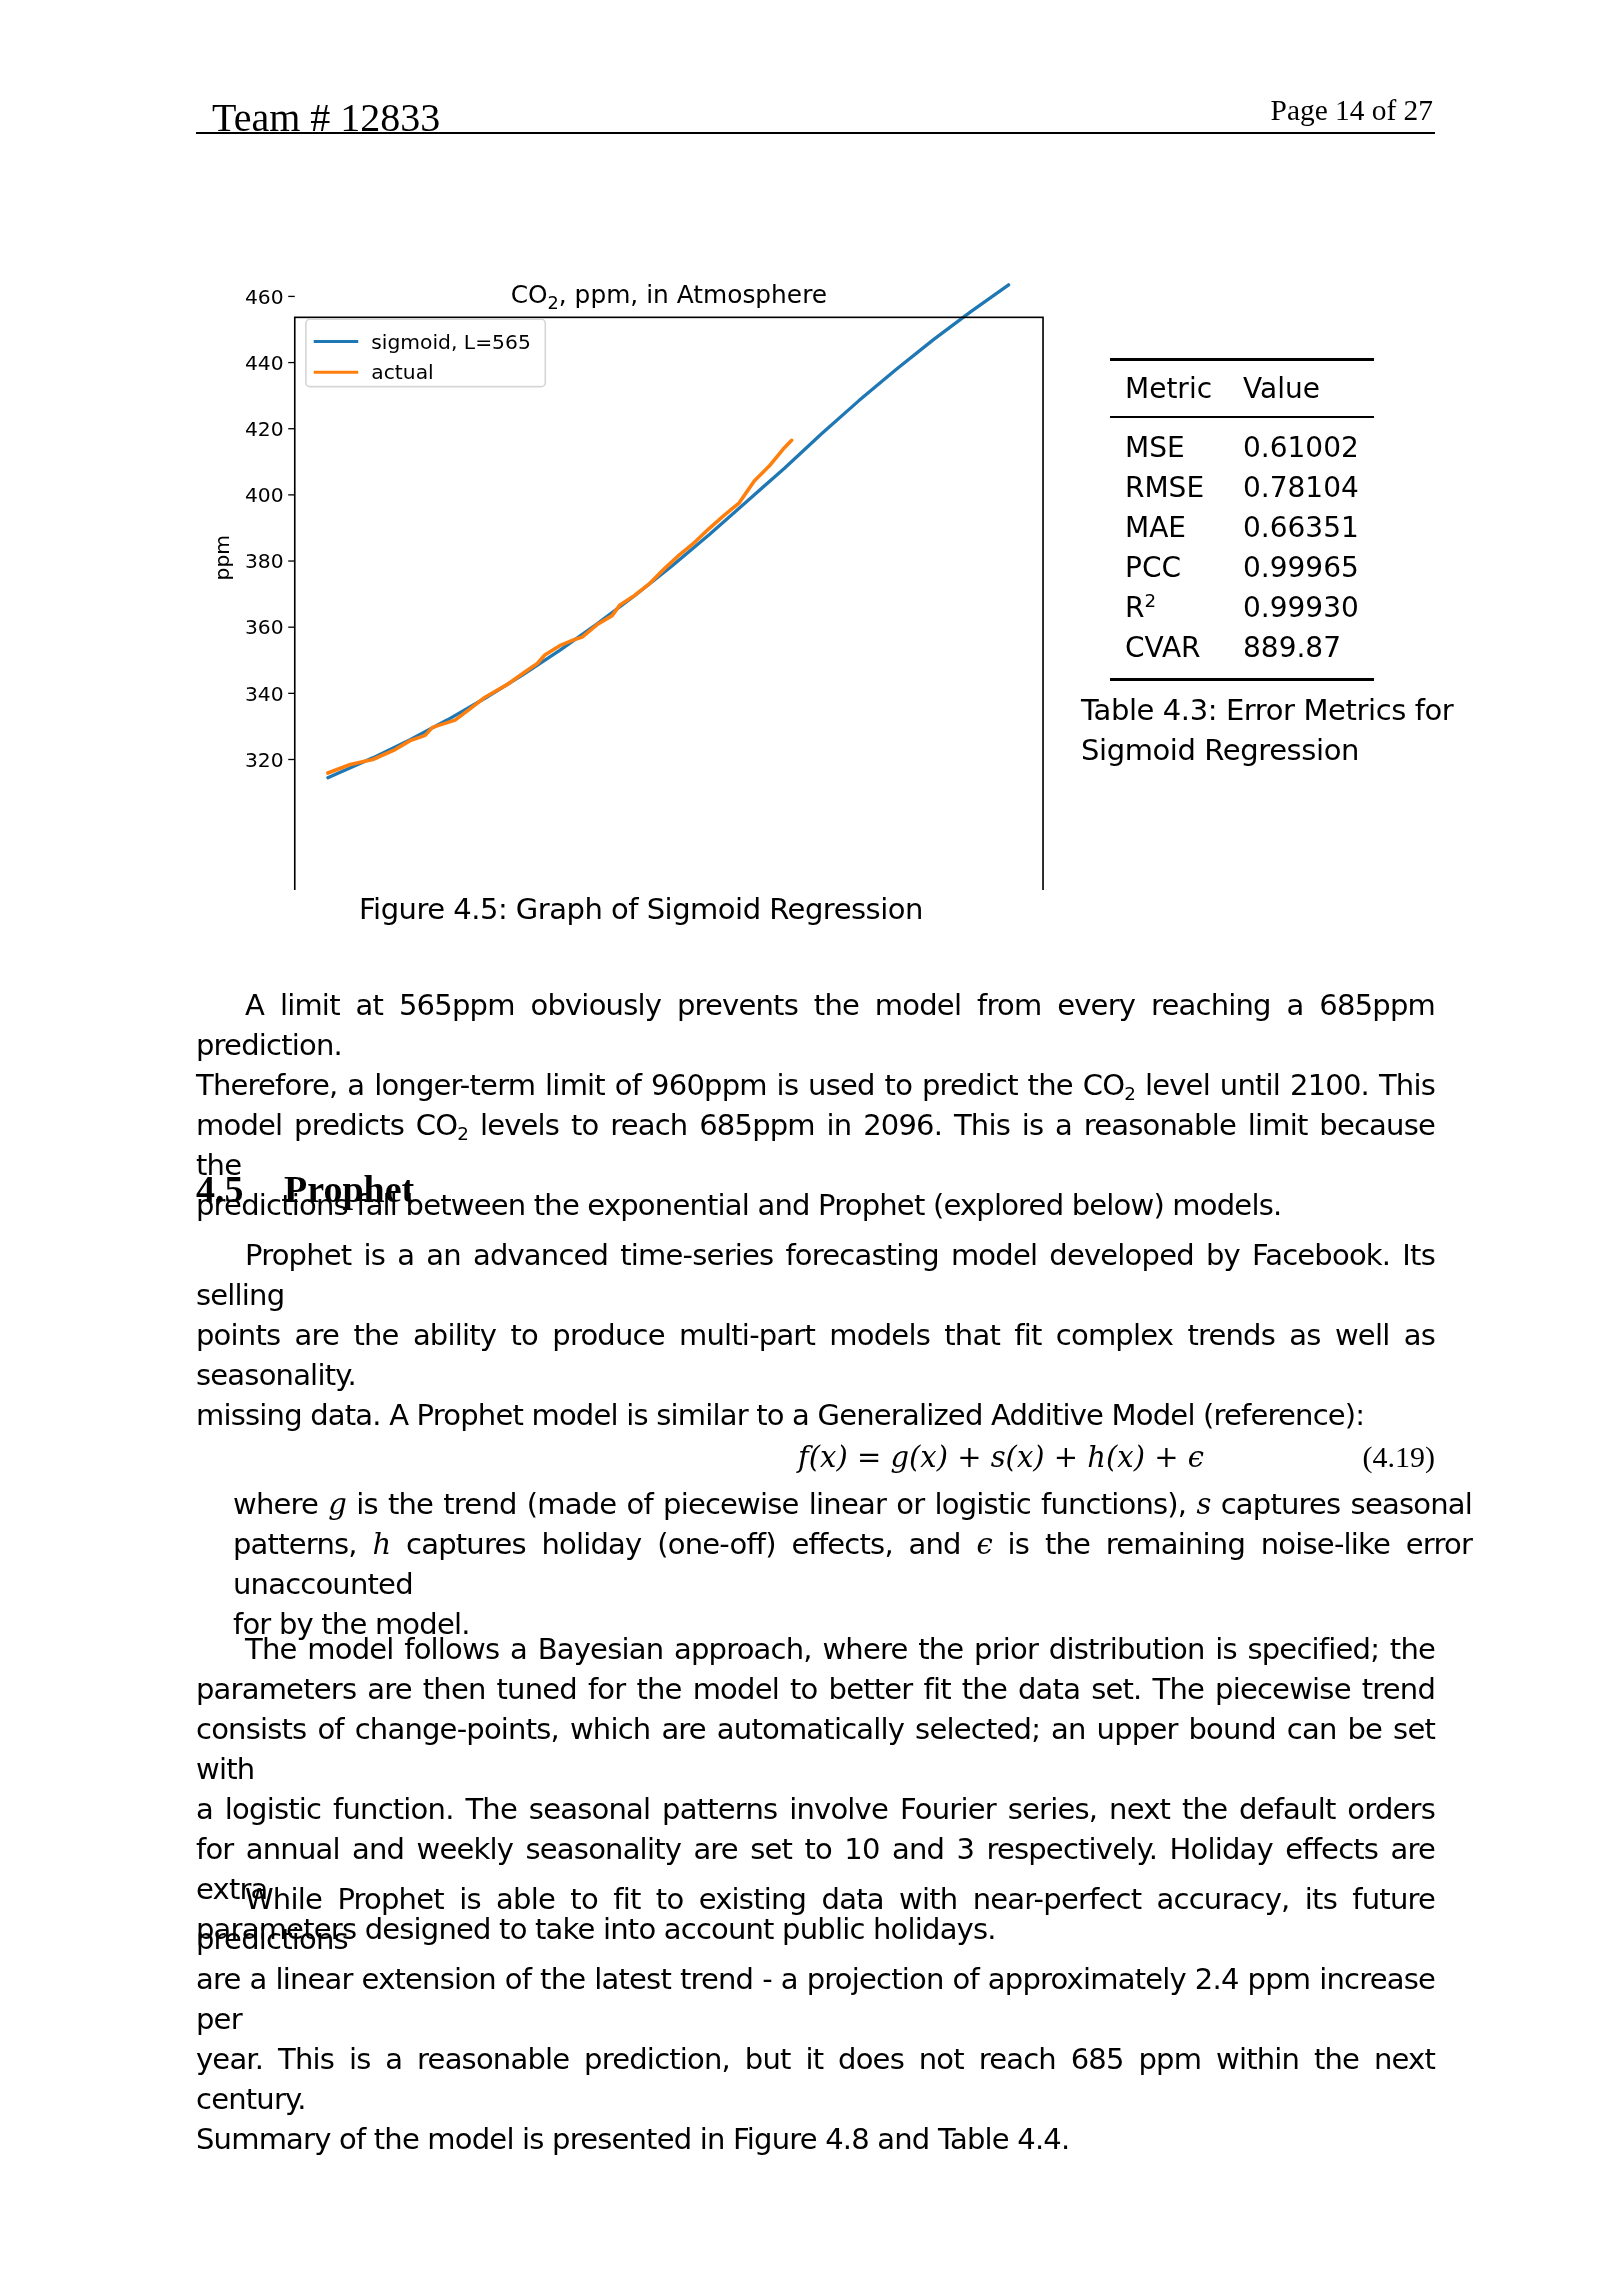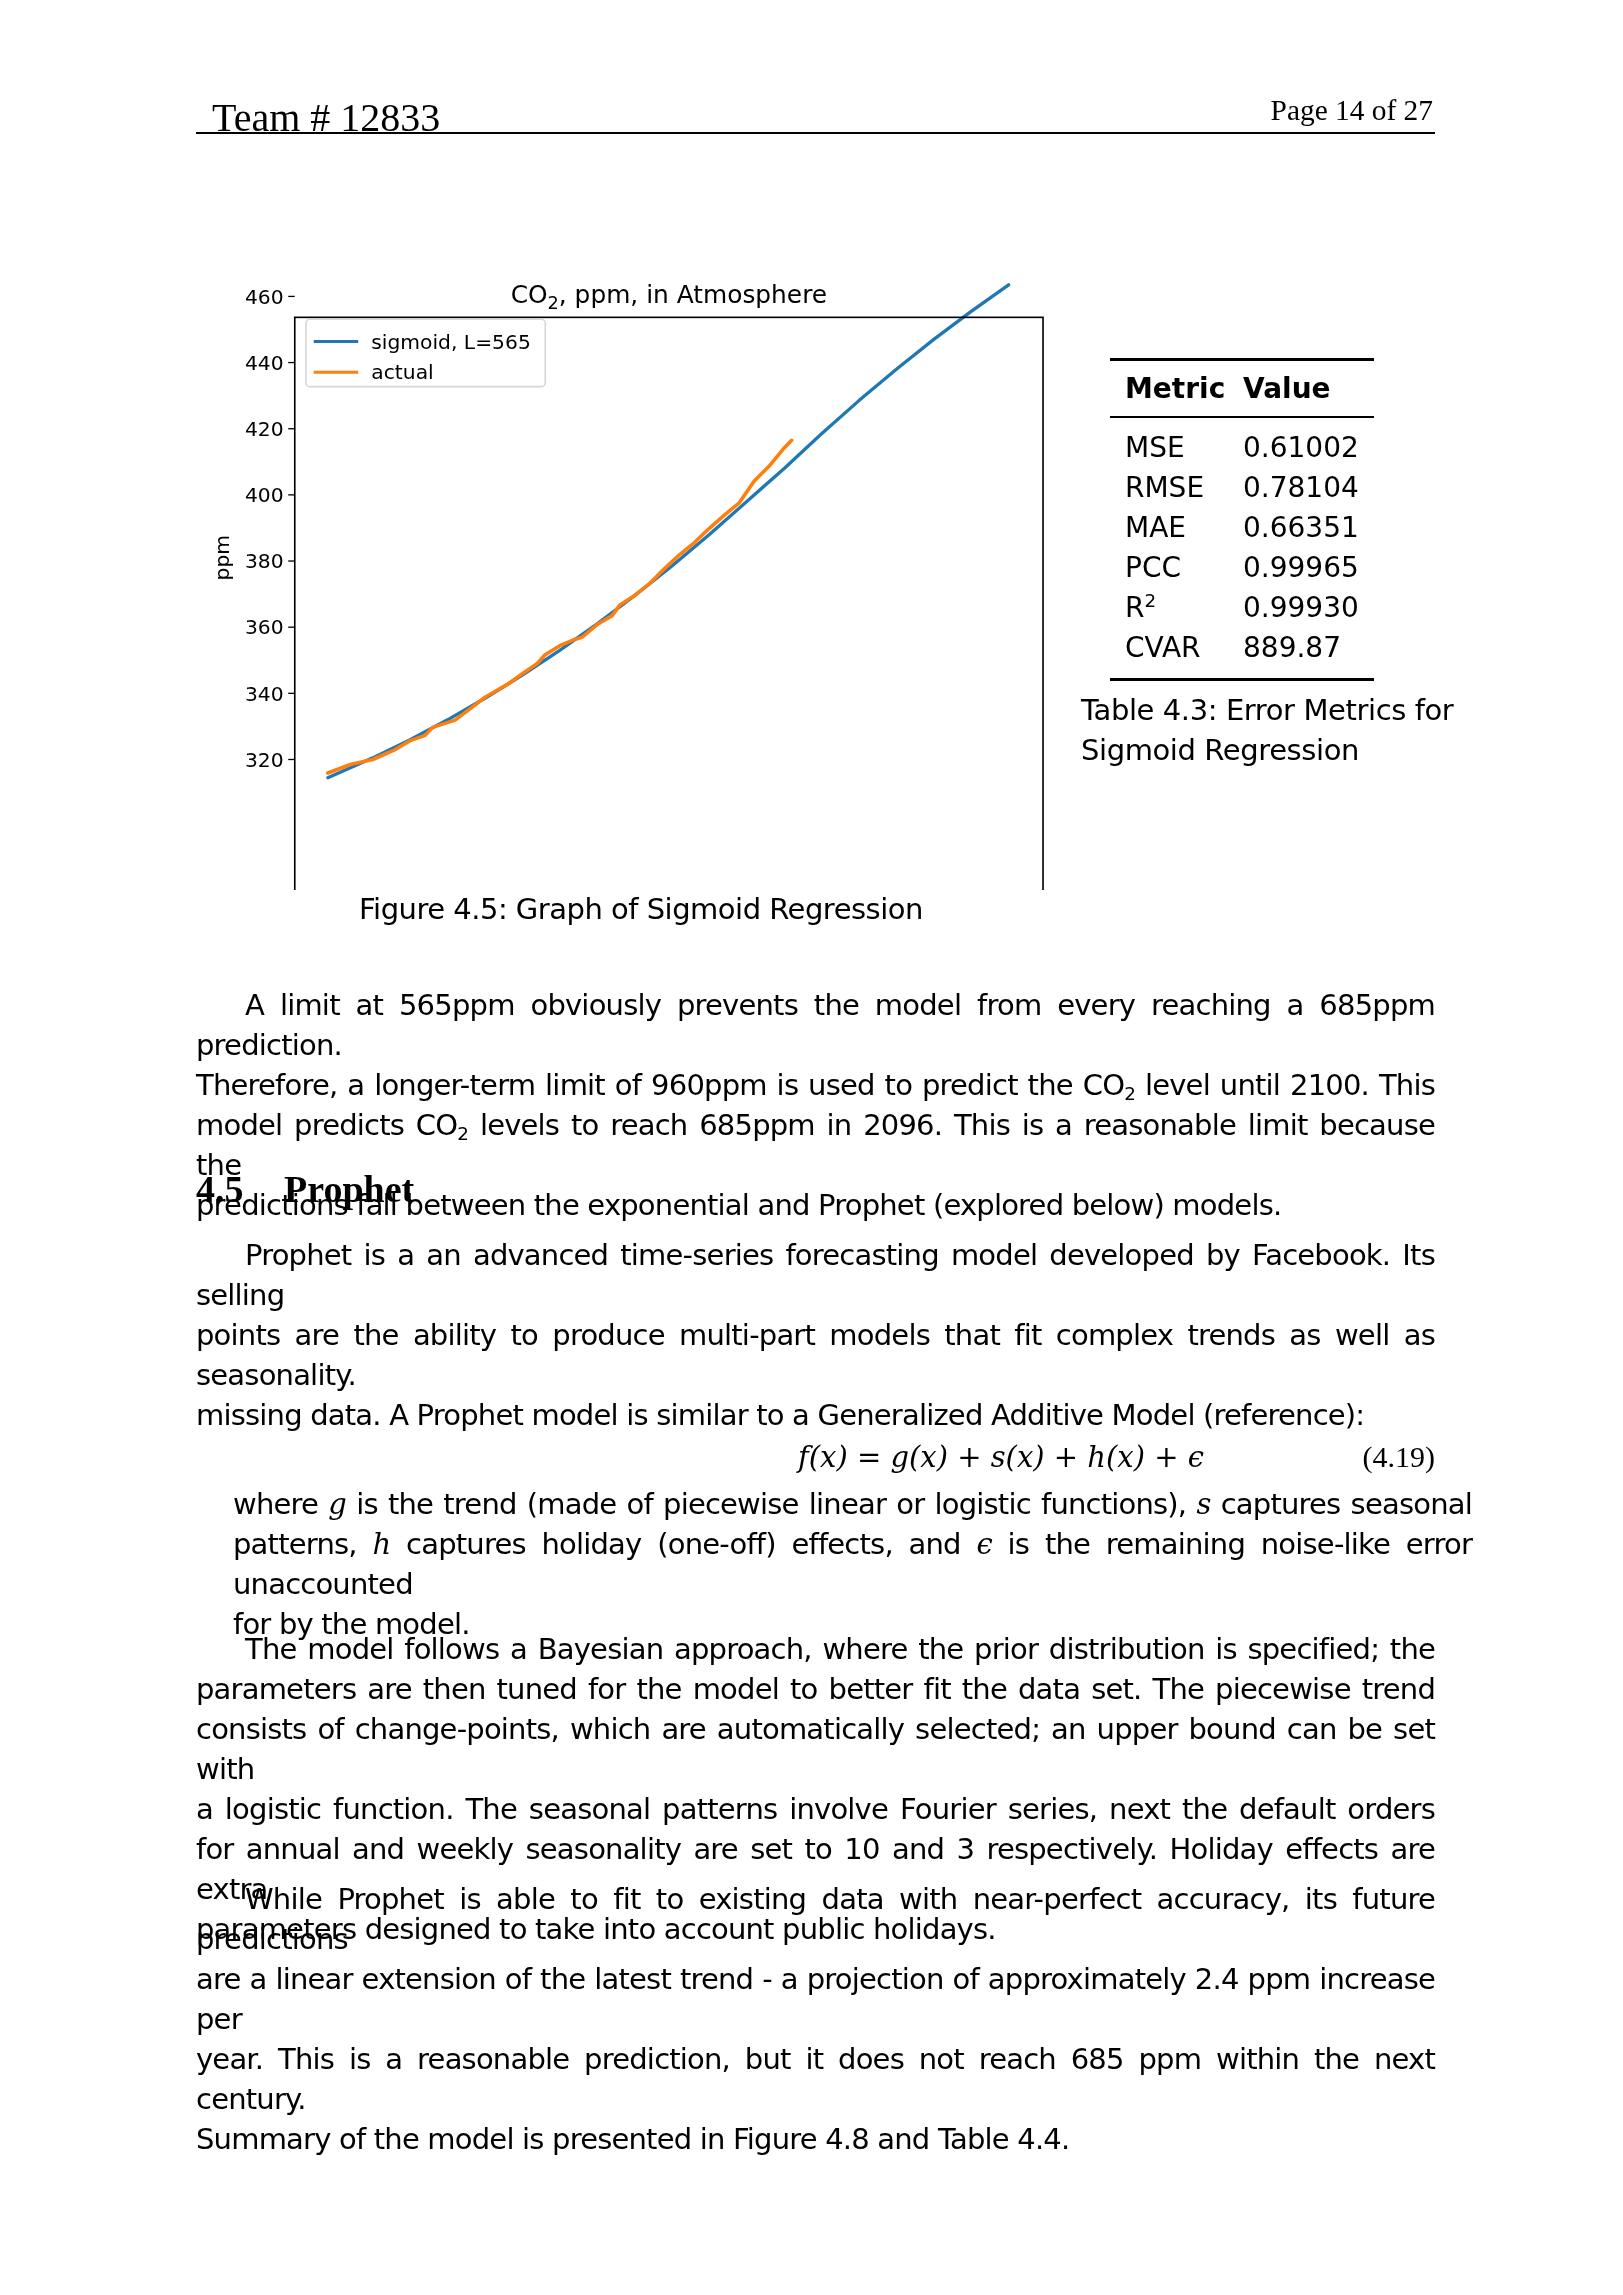--- a/index.html
+++ b/index.html
@@ -17,21 +17,21 @@
   #chart svg { display: block; }
 
   #fig-caption { left: 359px; top: 892px; font-size: 29px; letter-spacing: -0.5px; }
 
   #metric-table { left: 1110px; top: 358px; width: 264px; font-family: "DejaVu Sans", "Liberation Sans", sans-serif; font-size: 28px; }
   .rule-thick { height: 2.6px; background: #000; }
   .rule-thin { height: 2px; background: #000; }
   .trow { display: flex; height: 40px; align-items: center; }
   .tcell-metric { width: 118px; padding-left: 15px; }
   .tcell-value { flex: 1; padding-left: 0; }
-  #table-head { height: 55px; align-items: center; font-weight: bold; }
+  #table-head { height: 55px; align-items: center; }
   #table-body { padding-top: 10px; padding-bottom: 10.5px; }
   sup.r2 { font-size: 18.3px; vertical-align: 10.5px; line-height: 0; }
 
   #table-caption { left: 1065px; top: 690px; width: 406px; font-size: 29px; line-height: 40px; letter-spacing: -0.4px; margin-left: 16px; }
 
   #para1 { left: 196px; top: 985px; width: 1239px; }
   #section-heading { left: 196px; top: 1167px; font-size: 38px; font-weight: bold; }
   #section-heading .num { display: inline-block; width: 88px; }
   #para2 { left: 196px; top: 1235px; width: 1239px; }
   #equation { left: 196px; top: 1440px; width: 1239px; height: 39px; }

